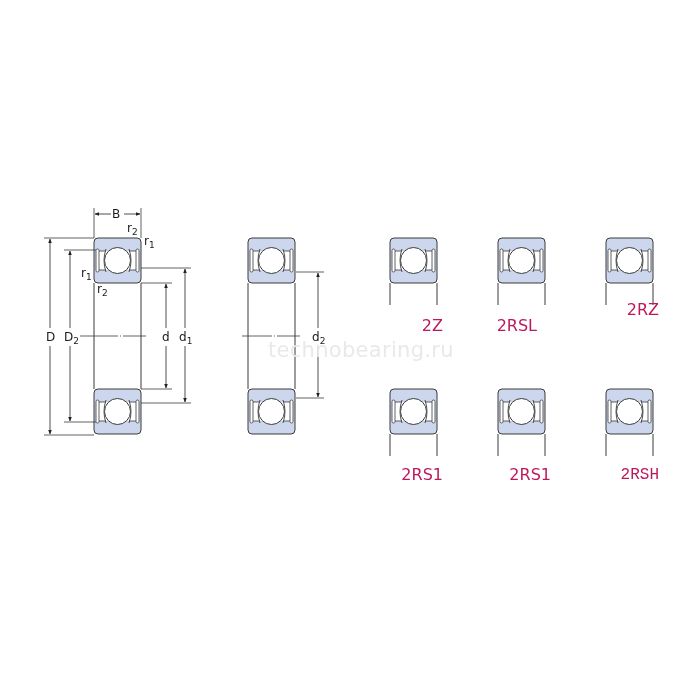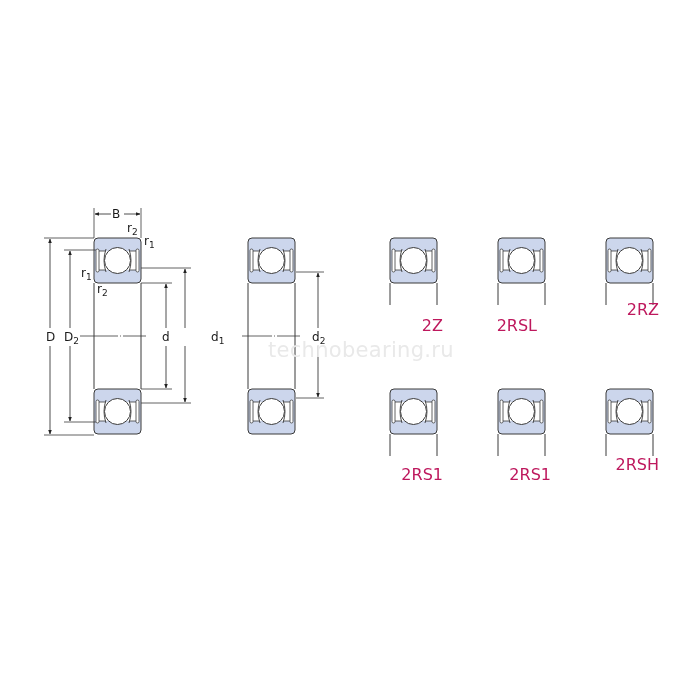--- a/index.html
+++ b/index.html
@@ -125,22 +125,22 @@
 <div class="watermark">technobearing.ru</div>
 
 <div class="lbl" style="left:112px;top:208px;">B</div>
 <div class="lbl" style="left:127px;top:222px;"><span>r</span><sub>2</sub></div>
 <div class="lbl" style="left:144px;top:235px;"><span>r</span><sub>1</sub></div>
 <div class="lbl" style="left:81px;top:267px;"><span>r</span><sub>1</sub></div>
 <div class="lbl" style="left:97px;top:283px;"><span>r</span><sub>2</sub></div>
 <div class="lbl" style="left:46px;top:331px;">D</div>
 <div class="lbl" style="left:64px;top:331px;"><span>D</span><sub>2</sub></div>
 <div class="lbl" style="left:162px;top:331px;">d</div>
-<div class="lbl" style="left:179px;top:331px;margin-left:32px;"><span>d</span><sub>1</sub></div>
+<div class="lbl" style="left:179px;top:331px;"><span>d</span><sub>1</sub></div>
 
 <div class="lbl" style="left:312px;top:331px;"><span>d</span><sub>2</sub></div>
 
 <div class="variant-label" style="left:383px;top:318px;">2Z</div>
 <div class="variant-label" style="left:477px;top:318px;">2RSL</div>
 <div class="variant-label" style="left:599px;top:302px;">2RZ</div>
 <div class="variant-label" style="left:383px;top:467px;">2RS1</div>
 <div class="variant-label" style="left:491px;top:467px;">2RS1</div>
-<div class="variant-label" style="left:599px;top:457px;">2RSH</div>
+<div class="variant-label" style="left:599px;top:467px;font-family:Liberation Mono, monospace;">2RSH</div>
 
 </body></html>

